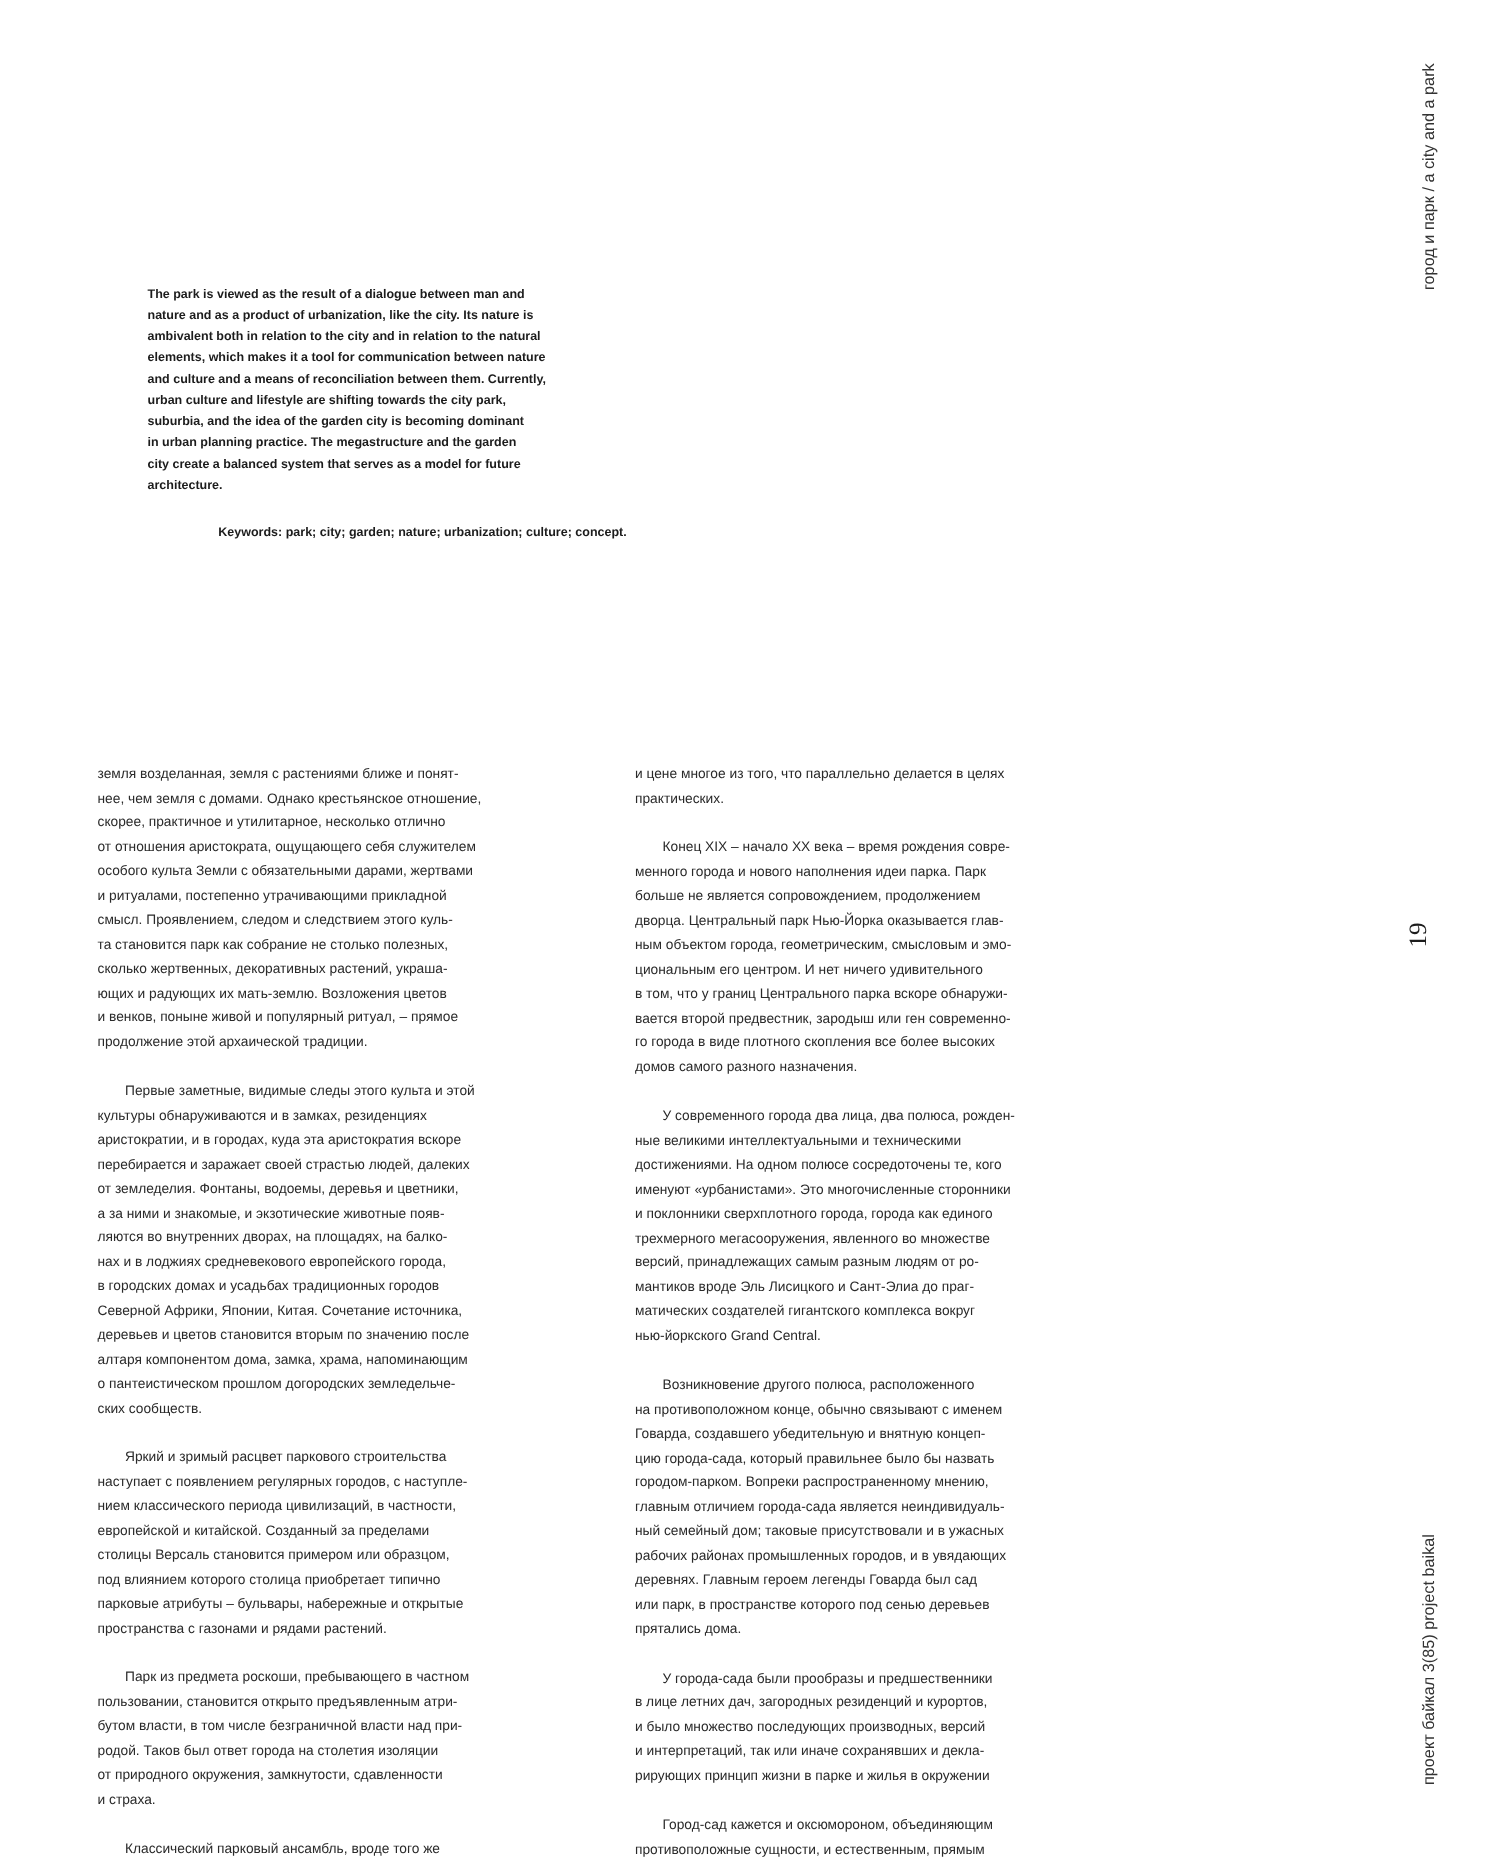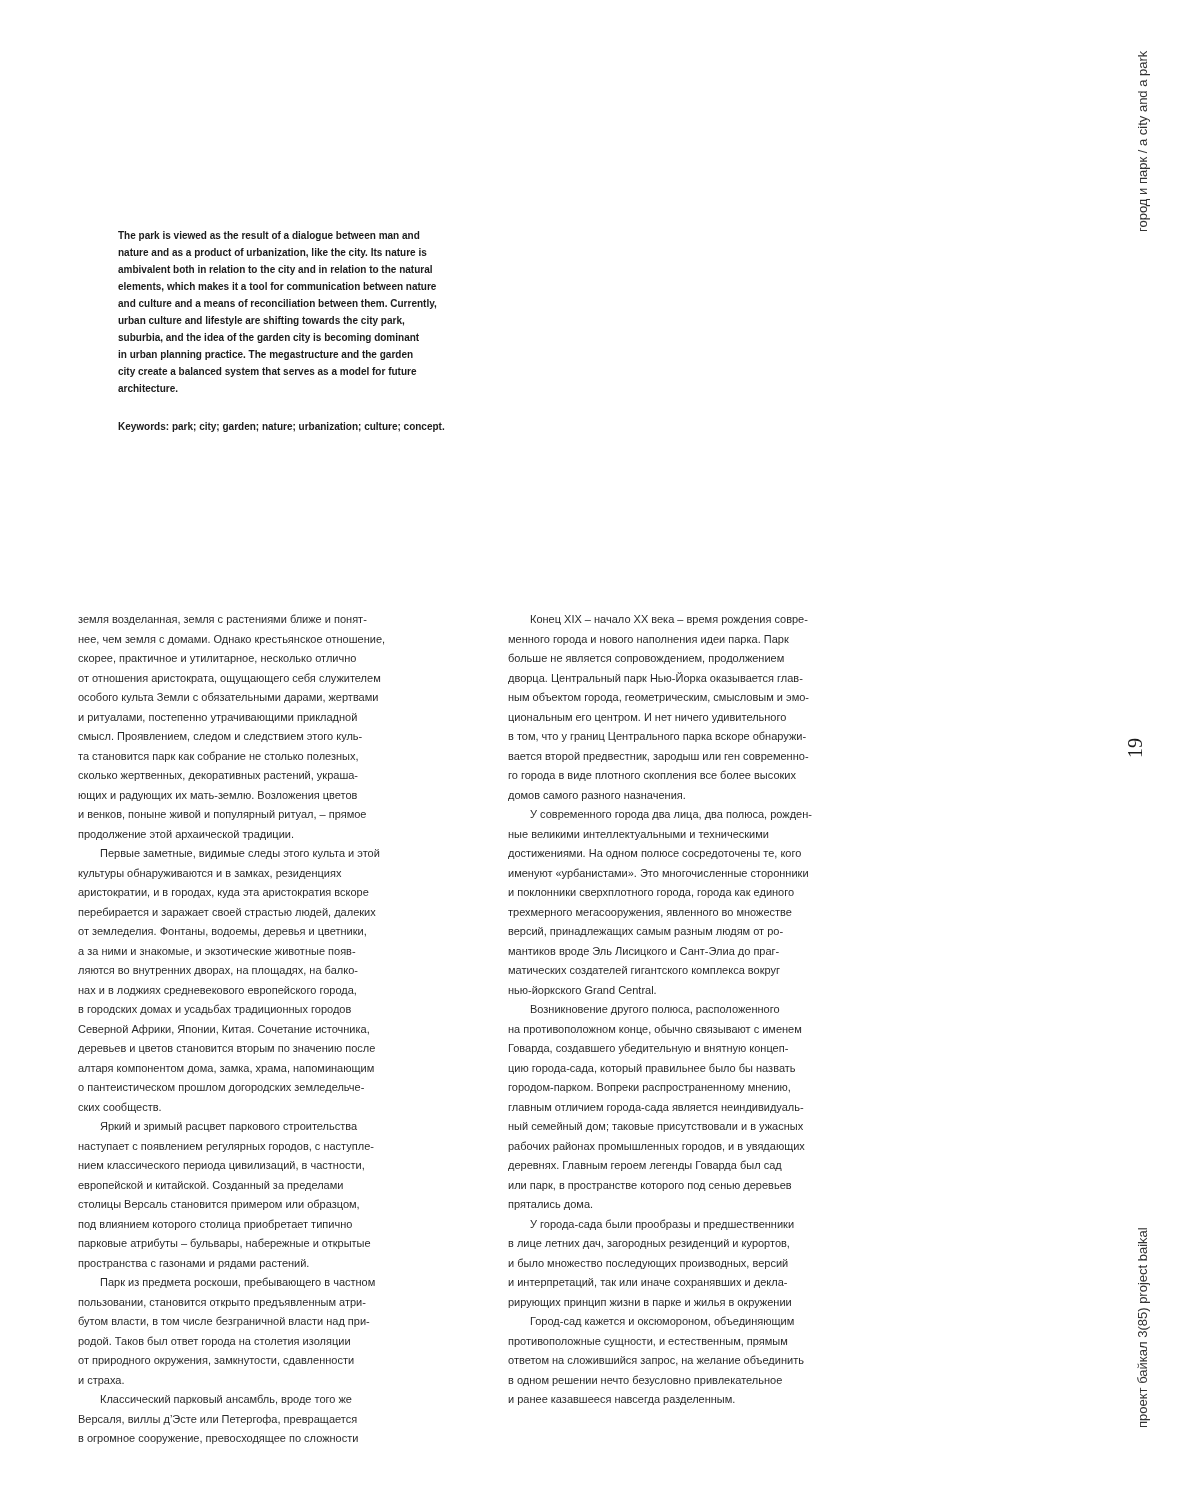--- a/index.html
+++ b/index.html
@@ -24,20 +24,21 @@
     font-size: 10px;
     line-height: 17px;
     font-weight: 700;
     color: #1c1c1c;
     white-space: nowrap;
     margin-left: 40px;
   }
   .abstract .keywords {
     display: block;
     margin-top: 21px;
+    text-align: center;
   }
   .columns {
     position: absolute;
     top: 610px;
     left: 0;
     width: 1200px;
   }
   .col {
     position: absolute;
     top: 0;
@@ -45,21 +46,21 @@
     font-size: 11px;
     line-height: 19.5px;
     color: #2a2a2a;
   }
   .col-left  { left: 78px; }
   .col-right { left: 508px; }
   .para {
     margin: 0;
     white-space: nowrap;
   }
-  .para.indent { text-indent: 22px; }
+  .para.indent { text-indent: 22px; margin-top: 20px; }
   .vert {
     position: absolute;
     transform-origin: 0 0;
     transform: rotate(-90deg);
     white-space: nowrap;
     color: #333333;
   }
   .running-head {
     left: 1134px;
     top: 232px;
@@ -93,20 +94,21 @@
 
   <div class="columns">
     <div class="col col-left">
         <p class="para">земля возделанная, земля с растениями ближе и понят-<br>нее, чем земля с домами. Однако крестьянское отношение,<br>скорее, практичное и утилитарное, несколько отлично<br>от отношения аристократа, ощущающего себя служителем<br>особого культа Земли с обязательными дарами, жертвами<br>и ритуалами, постепенно утрачивающими прикладной<br>смысл. Проявлением, следом и следствием этого куль-<br>та становится парк как собрание не столько полезных,<br>сколько жертвенных, декоративных растений, украша-<br>ющих и радующих их мать-землю. Возложения цветов<br>и венков, поныне живой и популярный ритуал, – прямое<br>продолжение этой архаической традиции.</p>
         <p class="para indent">Первые заметные, видимые следы этого культа и этой<br>культуры обнаруживаются и в замках, резиденциях<br>аристократии, и в городах, куда эта аристократия вскоре<br>перебирается и заражает своей страстью людей, далеких<br>от земледелия. Фонтаны, водоемы, деревья и цветники,<br>а за ними и знакомые, и экзотические животные появ-<br>ляются во внутренних дворах, на площадях, на балко-<br>нах и в лоджиях средневекового европейского города,<br>в городских домах и усадьбах традиционных городов<br>Северной Африки, Японии, Китая. Сочетание источника,<br>деревьев и цветов становится вторым по значению после<br>алтаря компонентом дома, замка, храма, напоминающим<br>о пантеистическом прошлом догородских земледельче-<br>ских сообществ.</p>
         <p class="para indent">Яркий и зримый расцвет паркового строительства<br>наступает с появлением регулярных городов, с наступле-<br>нием классического периода цивилизаций, в частности,<br>европейской и китайской. Созданный за пределами<br>столицы Версаль становится примером или образцом,<br>под влиянием которого столица приобретает типично<br>парковые атрибуты – бульвары, набережные и открытые<br>пространства с газонами и рядами растений.</p>
         <p class="para indent">Парк из предмета роскоши, пребывающего в частном<br>пользовании, становится открыто предъявленным атри-<br>бутом власти, в том числе безграничной власти над при-<br>родой. Таков был ответ города на столетия изоляции<br>от природного окружения, замкнутости, сдавленности<br>и страха.</p>
         <p class="para indent">Классический парковый ансамбль, вроде того же<br>Версаля, виллы д’Эсте или Петергофа, превращается<br>в огромное сооружение, превосходящее по сложности</p>
       </div>
     <div class="col col-right">
+        <p class="para">и цене многое из того, что параллельно делается в целях<br>практических.</p>
         <p class="para indent">Конец XIX – начало XX века – время рождения совре-<br>менного города и нового наполнения идеи парка. Парк<br>больше не является сопровождением, продолжением<br>дворца. Центральный парк Нью-Йорка оказывается глав-<br>ным объектом города, геометрическим, смысловым и эмо-<br>циональным его центром. И нет ничего удивительного<br>в том, что у границ Центрального парка вскоре обнаружи-<br>вается второй предвестник, зародыш или ген современно-<br>го города в виде плотного скопления все более высоких<br>домов самого разного назначения.</p>
         <p class="para indent">У современного города два лица, два полюса, рожден-<br>ные великими интеллектуальными и техническими<br>достижениями. На одном полюсе сосредоточены те, кого<br>именуют «урбанистами». Это многочисленные сторонники<br>и поклонники сверхплотного города, города как единого<br>трехмерного мегасооружения, явленного во множестве<br>версий, принадлежащих самым разным людям от ро-<br>мантиков вроде Эль Лисицкого и Сант-Элиа до праг-<br>матических создателей гигантского комплекса вокруг<br>нью-йоркского Grand Central.</p>
         <p class="para indent">Возникновение другого полюса, расположенного<br>на противоположном конце, обычно связывают с именем<br>Говарда, создавшего убедительную и внятную концеп-<br>цию города-сада, который правильнее было бы назвать<br>городом-парком. Вопреки распространенному мнению,<br>главным отличием города-сада является неиндивидуаль-<br>ный семейный дом; таковые присутствовали и в ужасных<br>рабочих районах промышленных городов, и в увядающих<br>деревнях. Главным героем легенды Говарда был сад<br>или парк, в пространстве которого под сенью деревьев<br>прятались дома.</p>
         <p class="para indent">У города-сада были прообразы и предшественники<br>в лице летних дач, загородных резиденций и курортов,<br>и было множество последующих производных, версий<br>и интерпретаций, так или иначе сохранявших и декла-<br>рирующих принцип жизни в парке и жилья в окружении</p>
         <p class="para indent">Город-сад кажется и оксюмороном, объединяющим<br>противоположные сущности, и естественным, прямым<br>ответом на сложившийся запрос, на желание объединить<br>в одном решении нечто безусловно привлекательное<br>и ранее казавшееся навсегда разделенным.</p>
       </div>
   </div>
 
   <div class="vert running-head">город и парк / a city and a park</div>
 

